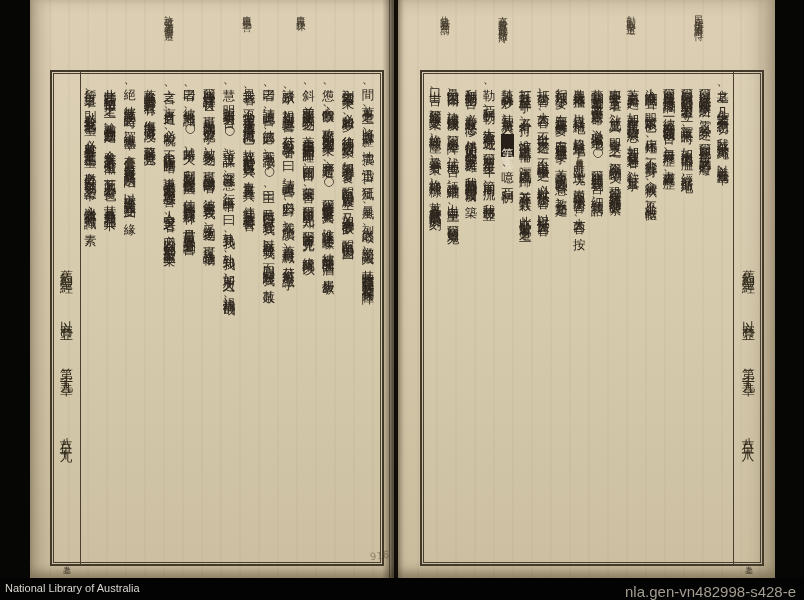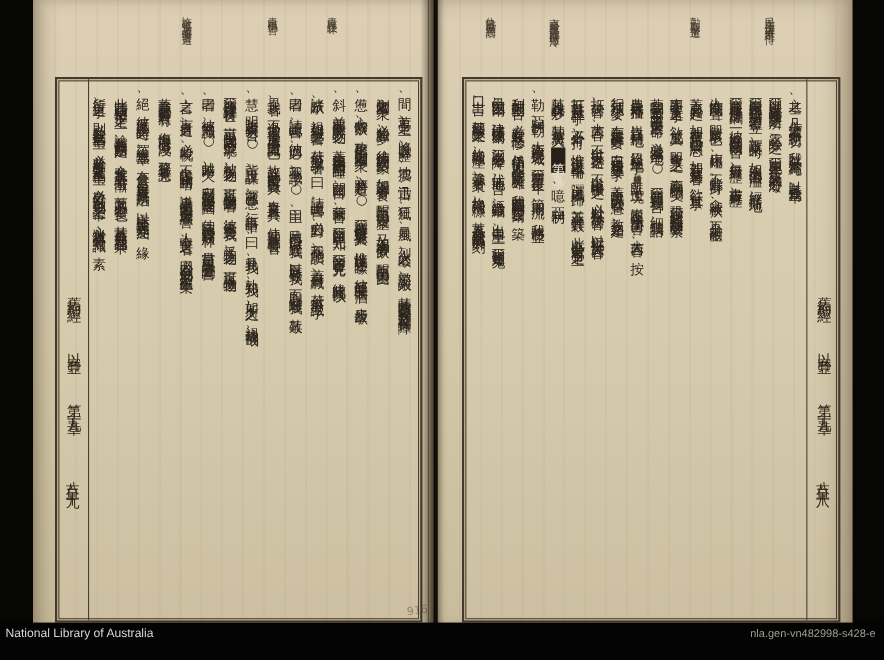--- a/index.html
+++ b/index.html
@@ -53,24 +53,24 @@
   .page-right .hn:nth-child(2){left:228px;}
   .page-right .hn:nth-child(3){left:100px;}
   .page-right .hn:nth-child(4){left:42px;}
   .page-left  .hn:nth-child(1){left:266px;}
   .page-left  .hn:nth-child(2){left:212px;}
   .page-left  .hn:nth-child(3){left:134px;}
   
   .pencil{position:absolute;left:340px;top:550px;font-size:10px;color:rgba(95,82,58,.55);
           transform:rotate(-8deg);font-family:"DejaVu Sans",sans-serif;}
   
-  #footer{position:absolute;left:0;bottom:0;width:804px;height:34px;background:#030303;}
+  #footer{position:absolute;left:0;bottom:0;width:804px;height:22px;background:#030303;}
   #footer .lib{position:absolute;left:5px;top:4px;font-size:11px;color:#d9d6cf;
                font-family:"Liberation Sans",sans-serif;}
-  #footer .imgid{position:absolute;right:8px;top:5px;font-size:10px;color:#a39d90;
+  #footer .imgid{position:absolute;right:8px;top:5px;font-size:15px;color:#a39d90;
                font-family:"Liberation Sans",sans-serif;}
 </style>
 </head>
 <body>
 
 <div id="stage">
   <div id="spread">
 
     <div class="page page-left">
       <div class="hnwrap" id="hn-left">

